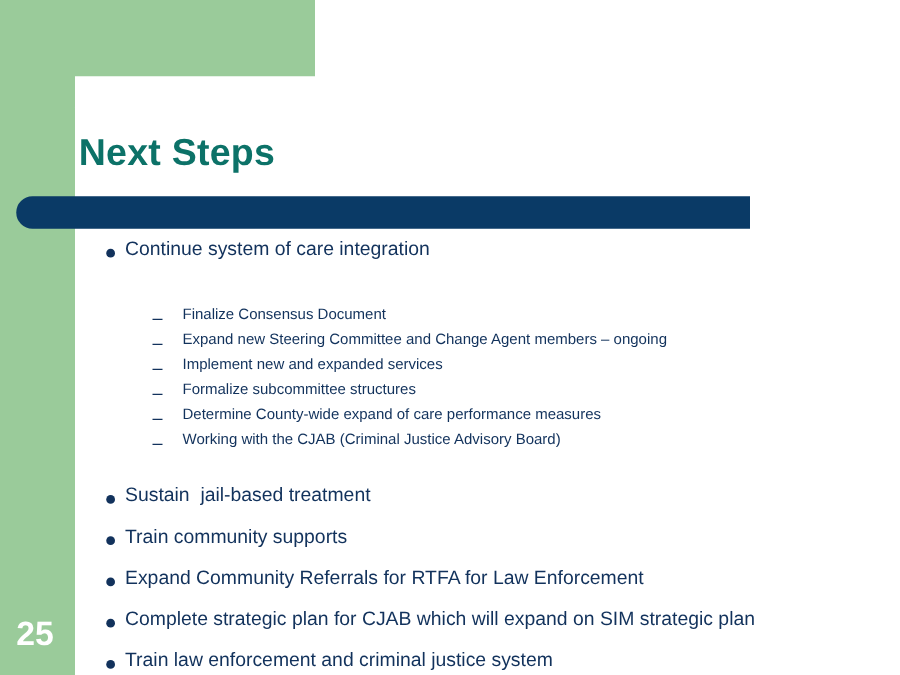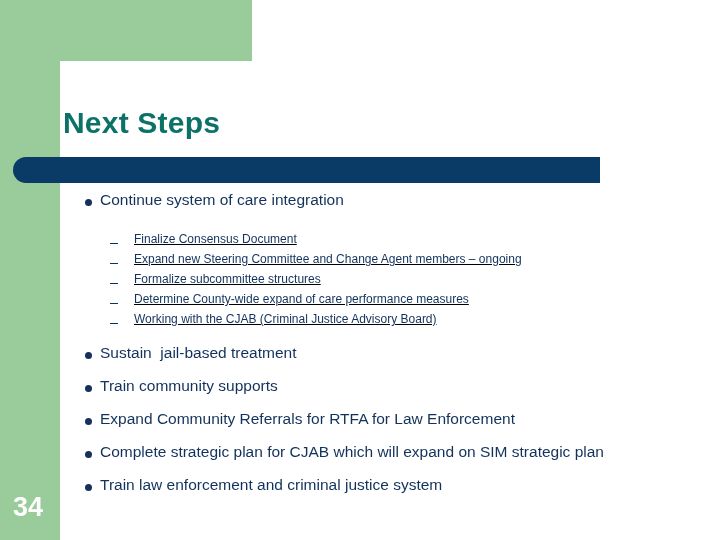--- a/index.html
+++ b/index.html
@@ -109,23 +109,22 @@
     vertical-align: middle;
   }
   .bullet-l1 .txt {
     font-size: 15.5px;
     line-height: 20px;
     color: #12325C;
     white-space: pre;
   }
 
   .sublist {
-    margin: 0;
+    margin: 12px;
     padding: 0;
-    text-decoration: underline;
   }
   .bullet-l2 {
     position: relative;
     display: flex;
     align-items: flex-start;
     margin: 0;
     padding: 0 0 0 110px;
     height: 20px;
   }
   .bullet-l2 .marker {
@@ -158,39 +157,43 @@
 
 <div id="slide">
 
   <div class="green-left-stripe"></div>
   <div class="green-top-block"></div>
   <div class="white-panel"></div>
   <div class="navy-bar"></div>
 
   <div class="slide-title">Next Steps</div>
 
-  <div class="page-number">34</div>
+  <div class="page-number">25</div>
 
   <div class="content">
 
     <div class="bullet-l1">
       <span class="marker"><span class="dot"></span></span>
       <span class="txt">Continue system of care integration</span>
     </div>
 
     <div class="gap-before-sub"></div>
 
     <div class="sublist">
       <div class="bullet-l2">
         <span class="marker"><span class="dash"></span></span>
         <span class="txt">Finalize Consensus Document</span>
       </div>
       <div class="bullet-l2">
         <span class="marker"><span class="dash"></span></span>
         <span class="txt">Expand new Steering Committee and Change Agent members – ongoing</span>
+      </div>
+      <div class="bullet-l2">
+        <span class="marker"><span class="dash"></span></span>
+        <span class="txt">Implement new and expanded services</span>
       </div>
       <div class="bullet-l2">
         <span class="marker"><span class="dash"></span></span>
         <span class="txt">Formalize subcommittee structures</span>
       </div>
       <div class="bullet-l2">
         <span class="marker"><span class="dash"></span></span>
         <span class="txt">Determine County-wide expand of care performance measures</span>
       </div>
       <div class="bullet-l2">

